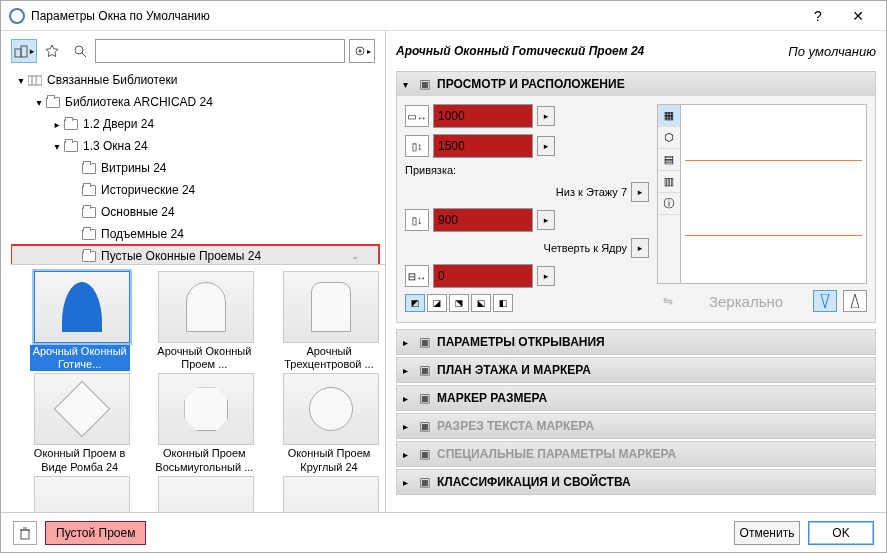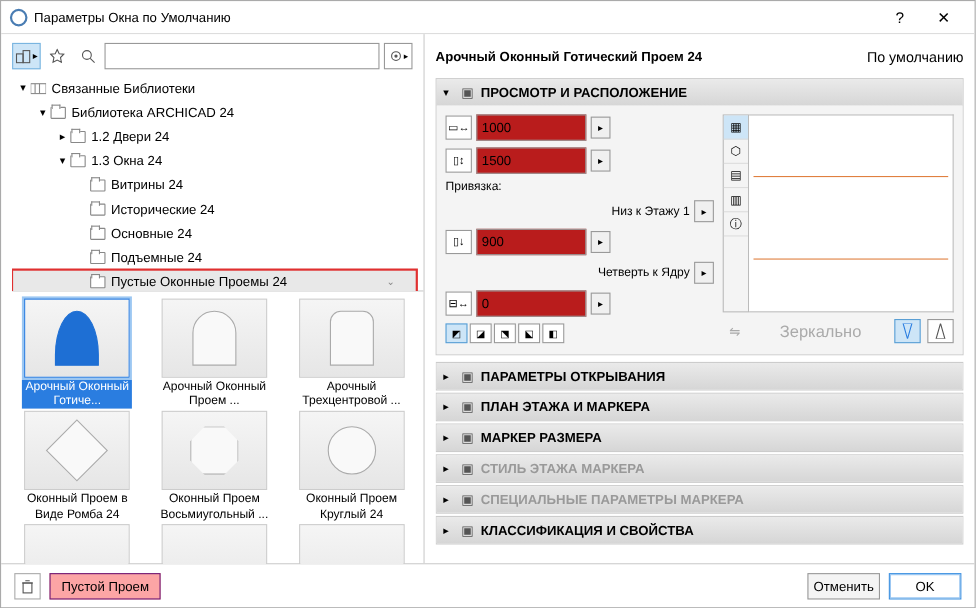--- a/index.html
+++ b/index.html
@@ -25,36 +25,36 @@
 
 .tree { flex: 0 0 auto; overflow-y: auto; border-bottom: 1px solid #ccc; padding-bottom: 4px; padding-right: 6px; max-height: 196px; position: relative; }
 .tree-row { display: flex; align-items: center; height: 22px; cursor: pointer; }
 .tree-row .arrow { width: 12px; text-align: center; font-size: 10px; }
 .tree-row .ficon { width: 16px; height: 14px; margin-right: 4px; display: inline-flex; align-items: center; justify-content: center; }
 .folder { width: 14px; height: 11px; border: 1px solid #888; border-radius: 1px; background: #fff; position: relative; }
 .folder::before { content: ''; position: absolute; top: -3px; left: 0; width: 6px; height: 3px; border: 1px solid #888; border-bottom: none; background: #fff; }
 .tree-row.highlighted { background: #e8e8e8; outline: 2px solid #e03030; outline-offset: -1px; }
 
 .grid { flex: 1; overflow: auto; padding: 6px 6px 0 0; display: grid; grid-template-columns: repeat(3, 1fr); gap: 2px 6px; align-content: start; }
-.card { display: flex; flex-direction: column; align-items: center; cursor: pointer; }
+.card { display: flex; flex-direction: column; align-items: flex-end; cursor: pointer; }
 .thumb { width: 96px; height: 72px; border: 1px solid #ccc; background: linear-gradient(#f5f5f5,#e6e6e6); display: flex; align-items: center; justify-content: center; }
 .card.selected .thumb { border: 1px solid #2a7de0; box-shadow: 0 0 0 2px #9cc7f2; }
 .card .label { width: 100px; text-align: center; font-size: 11px; line-height: 1.2; margin-top: 2px; min-height: 26px; }
 .card.selected .label { background: #2a7de0; color: #fff; }
 .shape-gothic { width: 40px; height: 50px; background: #f9f9f9; border: 1px solid #aaa; border-radius: 20px 20px 0 0 / 40px 40px 0 0; }
 .shape-gothic.blue { background: #1e6fd4; border-color: #1e6fd4; }
 .shape-arch { width: 40px; height: 50px; background: #f9f9f9; border: 1px solid #aaa; border-radius: 20px 20px 0 0; }
 .shape-tri { width: 40px; height: 50px; background: #f9f9f9; border: 1px solid #aaa; border-radius: 10px 10px 0 0; }
 .shape-diamond { width: 40px; height: 40px; background: #f9f9f9; border: 1px solid #aaa; transform: rotate(45deg); }
 .shape-oct { width: 44px; height: 44px; background: #f9f9f9; border: 1px solid #aaa; clip-path: polygon(30% 0,70% 0,100% 30%,100% 70%,70% 100%,30% 100%,0 70%,0 30%); }
 .shape-circle { width: 44px; height: 44px; background: #f9f9f9; border: 1px solid #aaa; border-radius: 50%; }
 
 
 .right { flex: 1; display: flex; flex-direction: column; padding: 8px 10px 0 10px; min-width: 0; }
-.objheader { display: flex; justify-content: space-between; align-items: center; height: 24px; font-weight: bold; }
+.objheader { display: flex; justify-content: space-between; align-items: center; height: 24px; font-weight: bold; font-style: italic; }
 .objheader .default { font-weight: normal; font-size: 13px; }
 
 .section { border: 1px solid #ccc; background: linear-gradient(#f2f2f2,#e4e4e4); margin-top: 8px; }
 .section-head { display: flex; align-items: center; height: 24px; padding: 0 6px; cursor: pointer; background: linear-gradient(#eaeaea,#d6d6d6); }
 .section-head .disclose { width: 14px; font-size: 10px; }
 .section-head .sicon { width: 16px; height: 16px; margin-right: 4px; display: inline-flex; align-items: center; justify-content: center; color: #555; }
 .section-head .stitle { font-weight: bold; }
 .section-head.disabled .stitle { color: #999; }
 .section-body { background: #f4f4f4; padding: 8px 8px 10px 8px; }
 
@@ -279,21 +279,21 @@
               <input class="pnum" value="1000" style="">
               <div class="pflybtn">▸</div>
             </div>
             <div class="paramrow">
               <div class="picon">▯↕</div>
               <input class="pnum" value="1500" style="">
               <div class="pflybtn">▸</div>
             </div>
             <div style="font-size:11px;margin:4px 0 6px 0">Привязка:</div>
             <div class="paramrow">
-              <span class="plabel">Низ к Этажу 1</span>
+              <span class="plabel">Низ к Этажу 7</span>
               <div class="pflybtn">▸</div>
             </div>
             <div class="paramrow">
               <div class="picon">▯↓</div>
               <input class="pnum" value="900" style="">
               <div class="pflybtn">▸</div>
             </div>
             <div class="paramrow">
               <span class="plabel">Четверть к Ядру</span>
               <div class="pflybtn">▸</div>
@@ -363,21 +363,21 @@
           <div class="section-head">
             <span class="disclose">▸</span>
             <span class="sicon">▣</span>
             <span class="stitle">МАРКЕР РАЗМЕРА</span>
           </div>
         </div>
         <div class="section">
           <div class="section-head disabled">
             <span class="disclose">▸</span>
             <span class="sicon">▣</span>
-            <span class="stitle">СТИЛЬ ЭТАЖА МАРКЕРА</span>
+            <span class="stitle">РАЗРЕЗ ТЕКСТА МАРКЕРА</span>
           </div>
         </div>
         <div class="section">
           <div class="section-head disabled">
             <span class="disclose">▸</span>
             <span class="sicon">▣</span>
             <span class="stitle">СПЕЦИАЛЬНЫЕ ПАРАМЕТРЫ МАРКЕРА</span>
           </div>
         </div>
         <div class="section">

